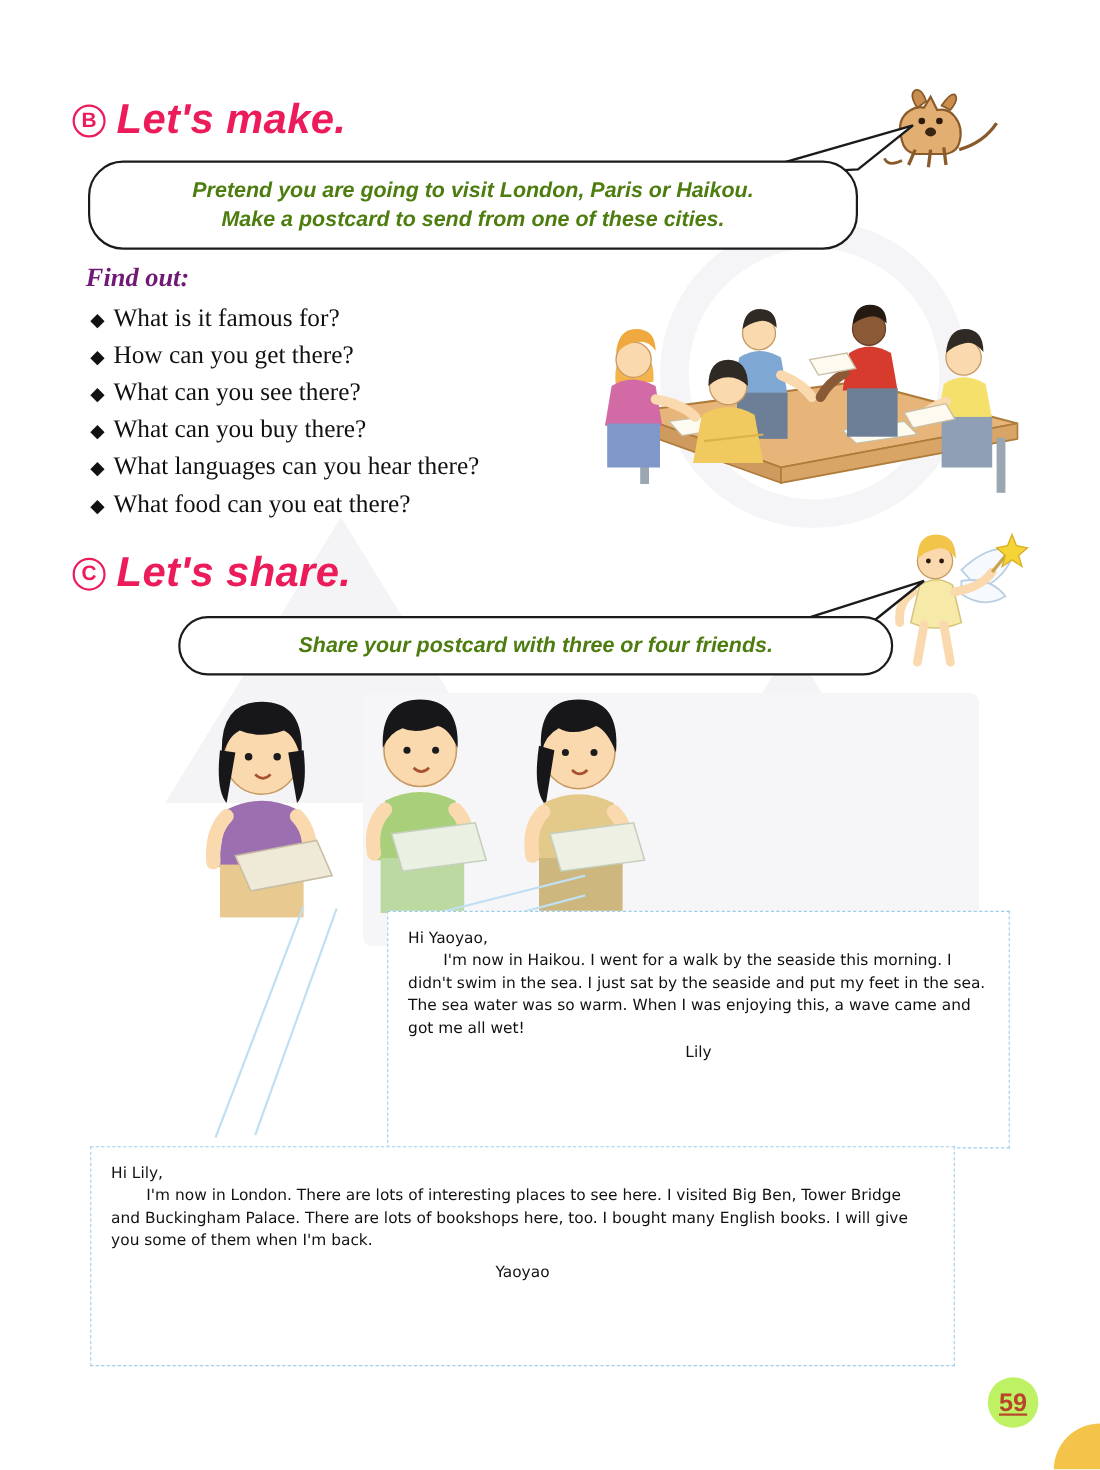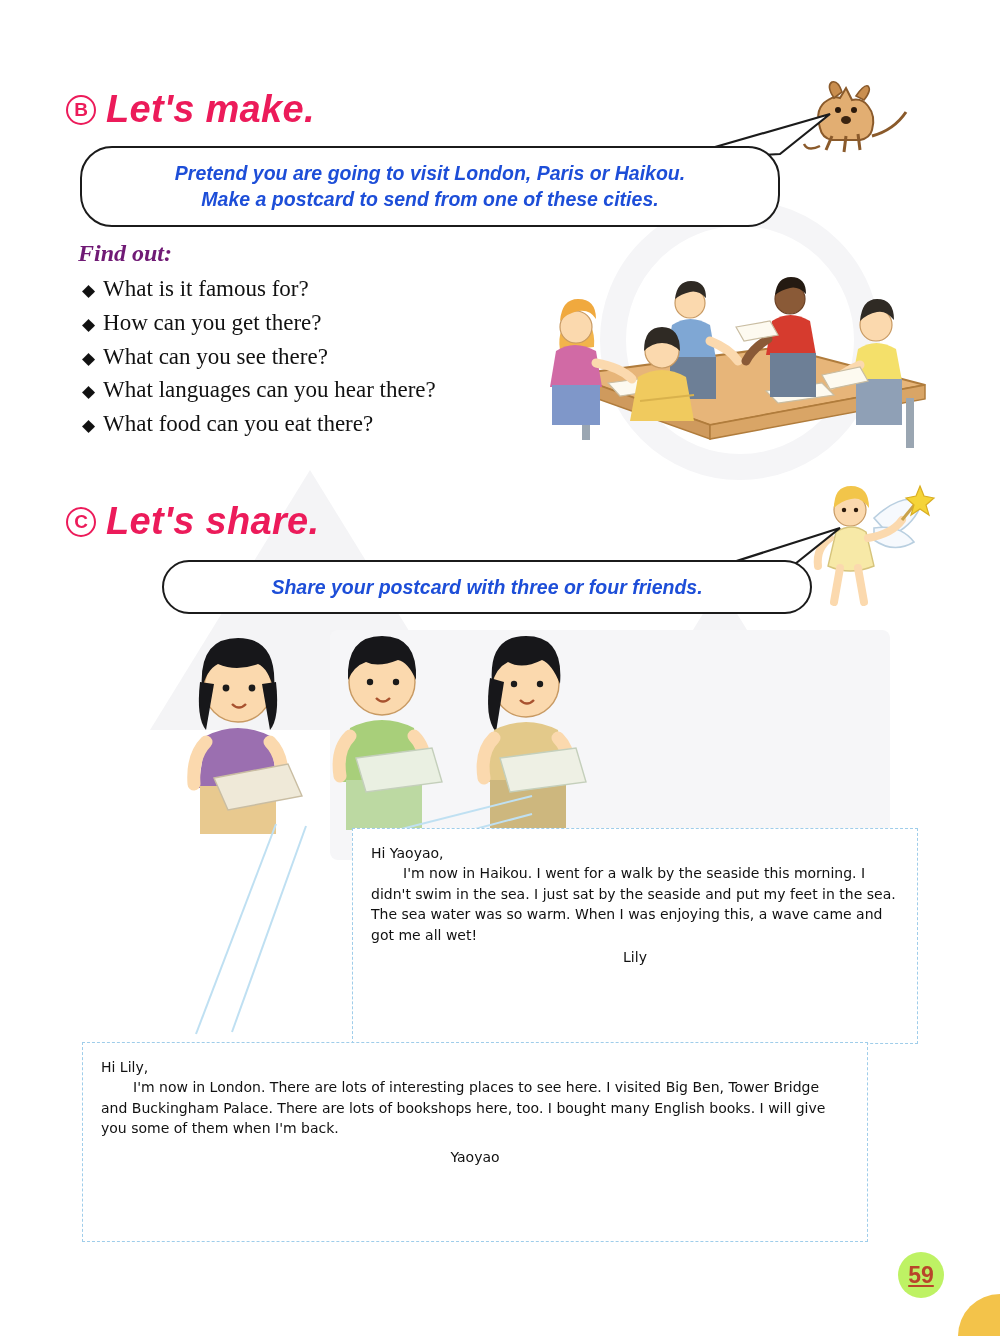--- a/index.html
+++ b/index.html
@@ -54,21 +54,21 @@
     position:absolute;
     border:2.2px solid #1b1b1b;
     border-radius:32px;
     background:#fff;
     padding:12px 22px;
     font-family:"Liberation Sans", sans-serif;
     font-weight:bold;
     font-style:italic;
     font-size:19.5px;
     line-height:1.35;
-    color:#1d4ed8;
+    color:#4d7c0f;
     text-align:center;
   }
   .bubble-tail {
     position:absolute;
     pointer-events:none;
   }
 
   
   .findout-title {
     position:absolute;
@@ -159,20 +159,21 @@
 <div class="bubble" style="left:80px;top:146px;width:700px;">
   <div>Pretend you are going to visit London, Paris or Haikou.</div>
   <div>Make a postcard to send from one of these cities.</div>
 </div>
 
 <div class="findout-title" style="left:78px;top:240px;">Find out:</div>
 <ul class="findout-list" style="left:82px;top:272px;">
   <li><span class="dia">◆</span><span>What is it famous for?</span></li>
   <li><span class="dia">◆</span><span>How can you get there?</span></li>
   <li><span class="dia">◆</span><span>What can you see there?</span></li>
+  <li><span class="dia">◆</span><span>What can you buy there?</span></li>
   <li><span class="dia">◆</span><span>What languages can you hear there?</span></li>
   <li><span class="dia">◆</span><span>What food can you eat there?</span></li>
 </ul>
 
 <div class="illus" style="left:530px;top:255px;width:420px;height:215px;">
   <svg width="420" height="215" viewBox="0 0 420 215">
 
     <path d="M40 120 L250 92 L395 130 L180 170 Z" fill="#e7b579" stroke="#b07c3c" stroke-width="2"></path>
     <path d="M40 120 L40 134 L180 184 L180 170 Z" fill="#cf9a5d" stroke="#b07c3c" stroke-width="1.5"></path>
     <path d="M180 170 L180 184 L395 144 L395 130 Z" fill="#d9a566" stroke="#b07c3c" stroke-width="1.5"></path>

